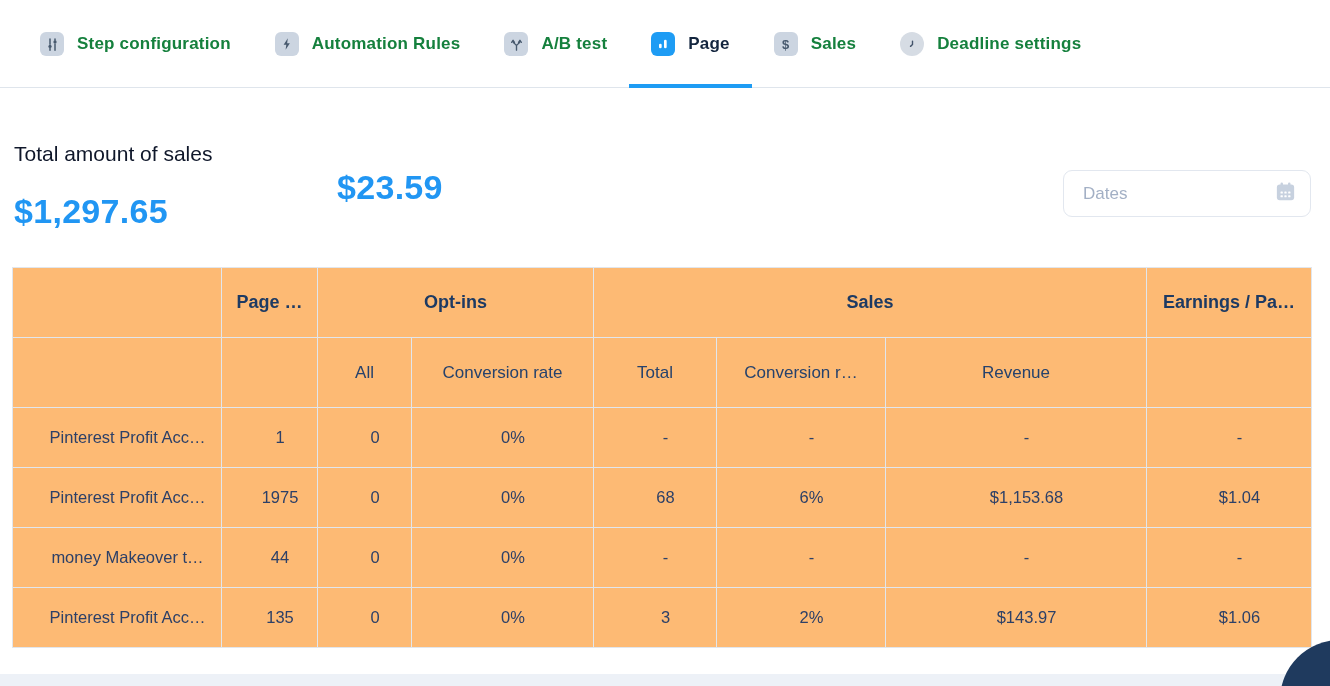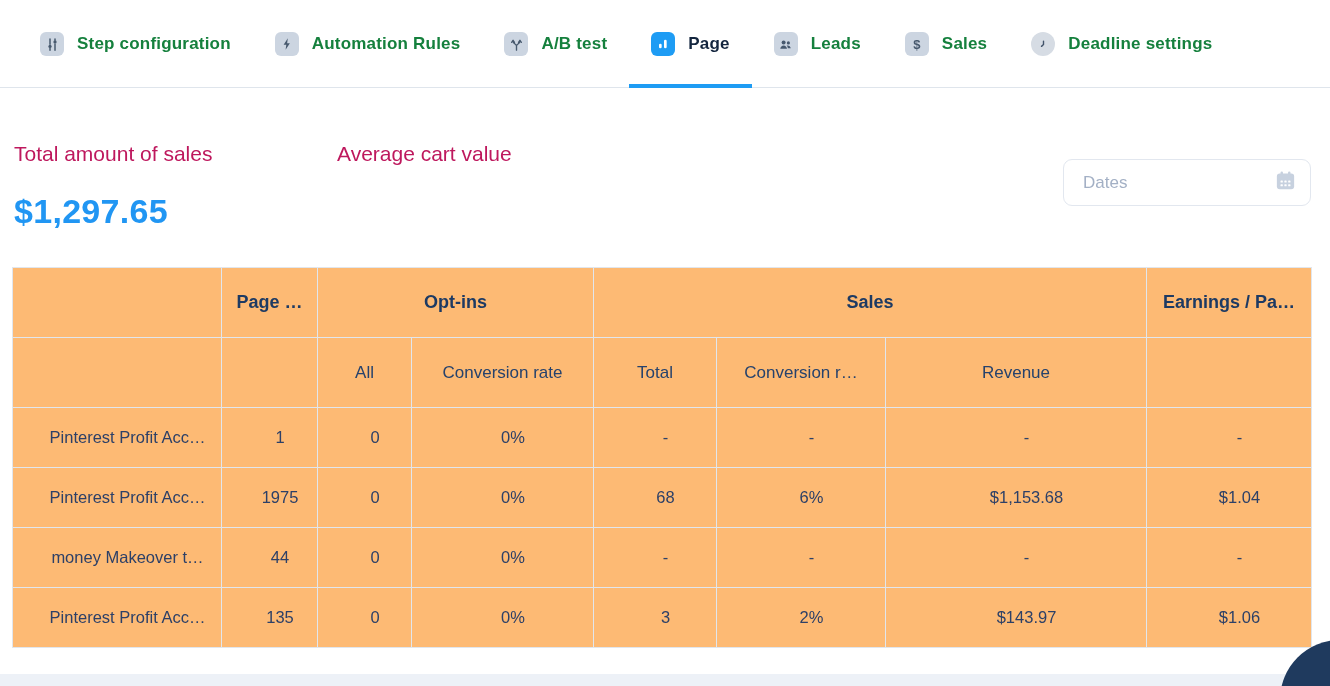--- a/index.html
+++ b/index.html
@@ -16,25 +16,25 @@
   .chip{width:24px;height:24px;border-radius:6px;background:#ccd5e1;display:flex;align-items:center;
         justify-content:center;color:#47596e;flex:0 0 auto;}
   .chip svg{display:block;}
   .chip.round{border-radius:50%;background:#d6dce4;}
   .chip.active-chip{background:#1e9cf4;}
   .chip .dollar{font-size:13px;font-weight:700;color:#47596e;line-height:1;}
 
   
   .metrics{position:absolute;top:142px;left:14px;display:flex;}
   .metric{width:323px;}
-  .metric-label{font-size:21px;color:#be185d;}
+  .metric-label{font-size:21px;color:#0f172a;}
   .metric-value{margin-top:26px;font-size:34px;font-weight:700;color:#2196f3;letter-spacing:.3px;}
 
   
-  .dates{position:absolute;top:159px;left:1063px;width:248px;height:47px;box-sizing:border-box;
+  .dates{position:absolute;top:170px;left:1063px;width:248px;height:47px;box-sizing:border-box;
          border:1px solid #e2e7ef;border-radius:9px;background:#fff;display:flex;align-items:center;
          padding:0 13px 0 17px;}
   .dates input{border:none;outline:none;flex:1;min-width:0;font-family:"Liberation Sans",sans-serif;
          font-size:17px;color:#5b6b84;background:transparent;}
   .dates input::placeholder{color:#a3b0c5;}
   .cal{color:#c7d1df;flex:0 0 auto;}
 
   
   table.stats{position:absolute;top:267px;left:12px;width:1299px;border-collapse:collapse;
          table-layout:fixed;background:#fdba74;}
@@ -92,31 +92,20 @@
     <div class="tab active">
       <span class="chip active-chip">
         <svg width="16" height="16" viewBox="0 0 24 24" fill="#ffffff">
           <rect x="6" y="11.5" width="4" height="7" rx="2"></rect>
           <rect x="13.5" y="5.5" width="4" height="13" rx="2"></rect>
         </svg>
       </span>
       <span class="label">Page</span>
     </div>
 
-    <div class="tab">
-      <span class="chip">
-        <svg width="15" height="15" viewBox="0 0 24 24" fill="#47596e">
-          <circle cx="9" cy="8.6" r="3.2"></circle>
-          <path d="M3.6 18.8c.4-3.2 2.6-5.2 5.4-5.2s5 2 5.4 5.2z"></path>
-          <circle cx="16.6" cy="9.4" r="2.5"></circle>
-          <path d="M15.6 13.5c2.5.1 4.4 1.8 4.8 4.6h-4.6c-.2-1.9-.8-3.4-1.9-4.4z"></path>
-        </svg>
-      </span>
-      <span class="label">Leads</span>
-    </div>
 
     <div class="tab">
       <span class="chip">
           <span class="dollar">$</span>
         </span>
       <span class="label">Sales</span>
     </div>
 
     <div class="tab">
       <span class="chip round">
@@ -127,21 +116,21 @@
       <span class="label">Deadline settings</span>
     </div>
   </nav>
 
   <section class="metrics">
     <div class="metric">
       <div class="metric-label">Total amount of sales</div>
       <div class="metric-value">$1,297.65</div>
     </div>
     <div class="metric">
-      <div class="metric-label">Average cart value</div>
+      <div class="metric-value">$23.59</div>
     </div>
   </section>
 
   <div class="dates">
     <input type="text" value="" placeholder="Dates" style="">
     <span class="cal">
       <svg width="23" height="23" viewBox="0 0 24 24">
         <g fill="#c7d1df">
           <rect x="3" y="4.8" width="18" height="16.2" rx="3"></rect>
           <rect x="6.8" y="2.6" width="2.6" height="4.4" rx="1.3"></rect>

